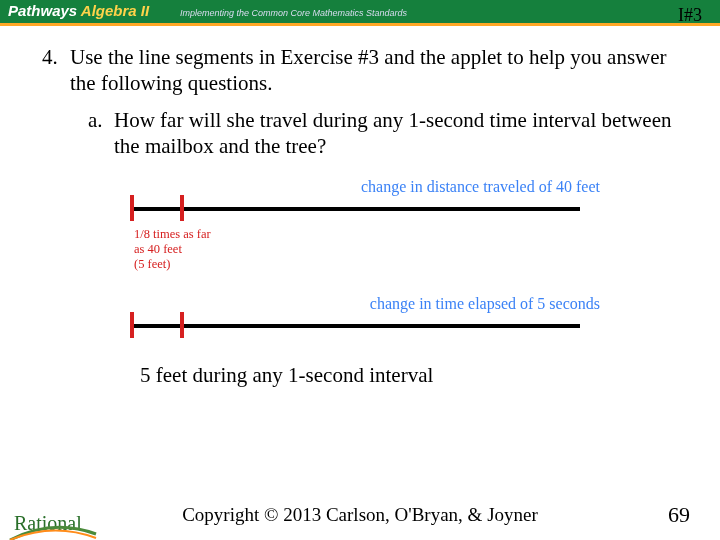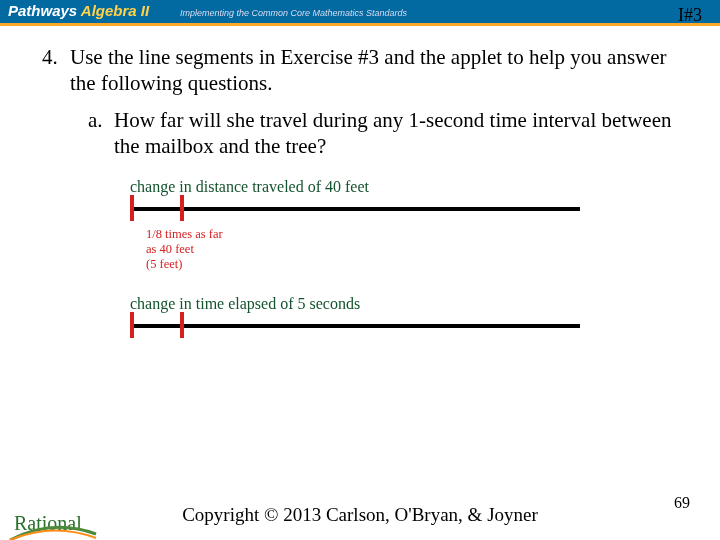--- a/index.html
+++ b/index.html
@@ -6,21 +6,21 @@
     margin: 0;
     padding: 0;
     width: 720px;
     height: 540px;
     font-family: "Times New Roman", serif;
     background: #fff;
     position: relative;
     overflow: hidden;
   }
   .header-bar {
-    background: #0369a1;
+    background: #15803d;
     height: 26px;
     position: relative;
     color: #fff;
     font-family: Arial, sans-serif;
   }
   .brand {
     position: absolute;
     left: 8px;
     top: 2px;
     font-size: 15px;
@@ -85,22 +85,23 @@
     flex: 1;
   }
   .diagram-wrap {
     margin: 18px 0 0 100px;
     width: 470px;
     font-family: "Times New Roman", serif;
     color: #444;
   }
   .diag-label-top {
     font-size: 16px;
-    color: #14532d;
+    color: #3b82f6;
     margin-bottom: 2px;
+    text-align: right;
   }
   .line-container {
     position: relative;
     height: 20px;
     margin-bottom: 8px;
   }
   .hline {
     position: absolute;
     top: 8px;
     left: 0;
@@ -115,40 +116,40 @@
     height: 26px;
     background: #d62020;
   }
   .tick-red.start { left: 0; }
   .tick-red.small { left: 50px; }
   .small-label {
     font-size: 12.5px;
     color: #d62020;
     line-height: 1.2;
     margin-bottom: 22px;
-    margin-left: 16px;
+    margin-left: 4px;
   }
   .answer {
     margin: 26px 0 0 110px;
     font-size: 21px;
   }
   .footer {
     position: absolute;
     bottom: 14px;
     left: 0;
     right: 0;
     text-align: center;
     font-size: 19px;
     margin-top: 8px;
   }
   .page-num {
     position: absolute;
     right: 30px;
-    bottom: 28px;
-    font-size: 16px;
+    bottom: 12px;
+    font-size: 22px;
   }
   .logo {
     position: absolute;
     left: 14px;
     bottom: 8px;
     font-family: "Brush Script MT", cursive;
     font-size: 20px;
     color: #2a6f2a;
     line-height: 0.9;
   }
@@ -204,20 +205,21 @@
     </div>
 
     <div class="diag-label-top">change in time elapsed of 5 seconds</div>
     <div class="line-container">
       <div class="hline"></div>
       <div class="tick-red start"></div>
       <div class="tick-red small"></div>
     </div>
   </div>
 
+  <div class="answer">5 feet during any 1-second interval</div>
 </div>
 
 <div class="logo">
   <svg class="swoosh" viewBox="0 0 90 18">
     <path d="M2 16 Q 45 -6 88 10" stroke="#4a8a3a" stroke-width="3" fill="none"></path>
     <path d="M2 16 Q 45 -2 88 14" stroke="#ff8c1a" stroke-width="2" fill="none"></path>
   </svg>
   <span class="top-line">Rational</span><br>
 </div>
 

